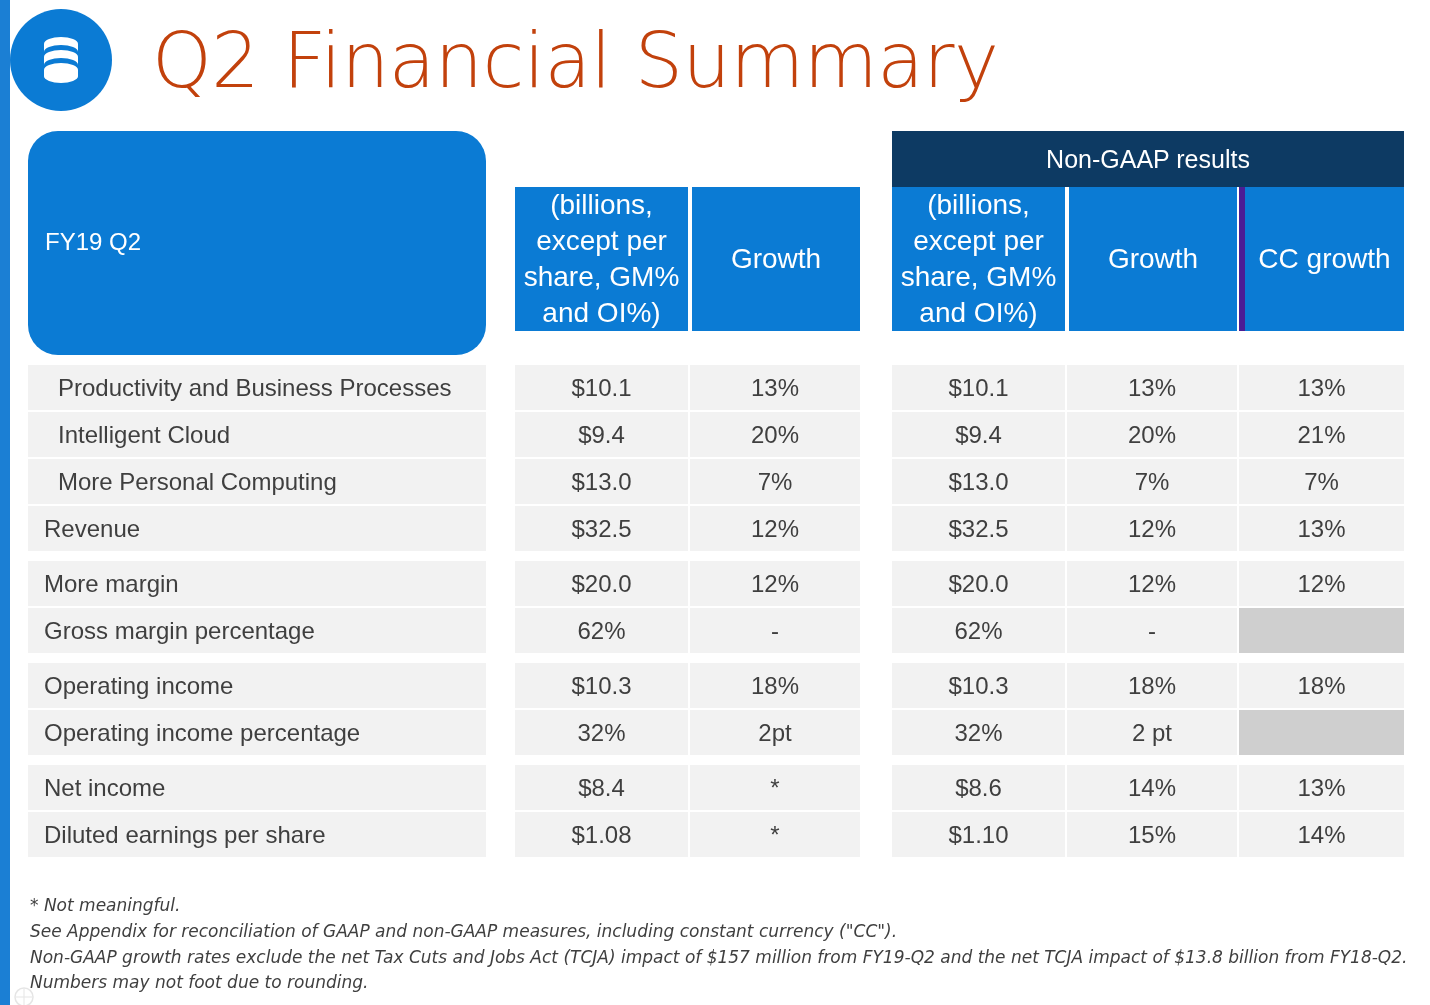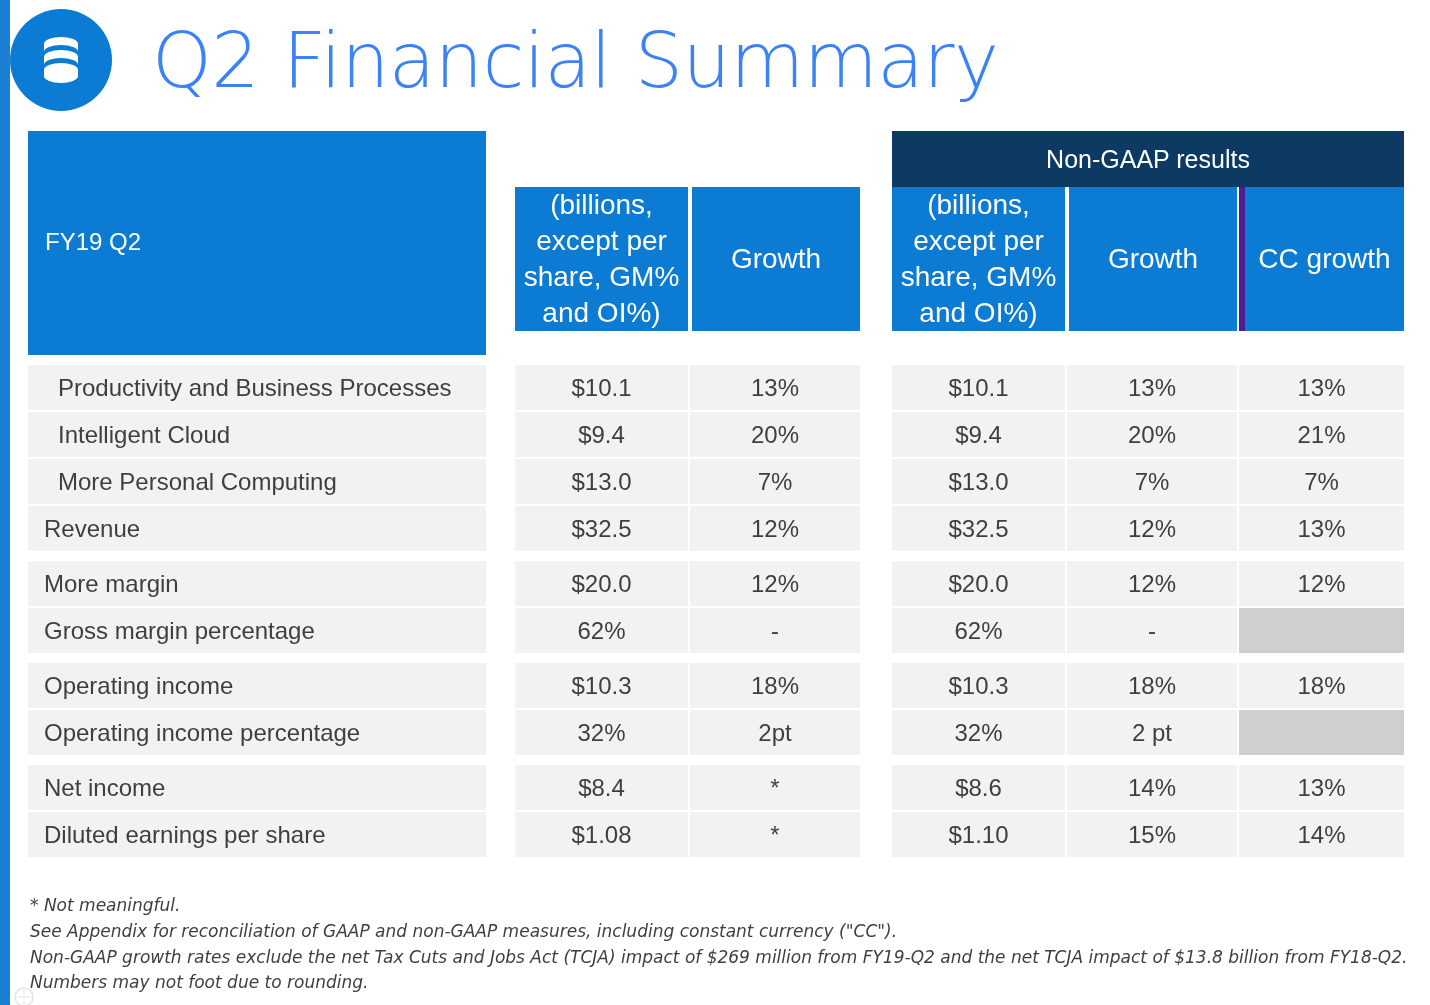--- a/index.html
+++ b/index.html
@@ -44,21 +44,21 @@
     display: flex;
     align-items: center;
     justify-content: center;
     flex: none;
   }
   .logo-circle svg { display: block; }
   .title-text {
     margin-left: 40px;
     font-size: 76px;
     font-weight: 300;
-    color: #3b82f6;
+    color: #c2410c;
     letter-spacing: -0.5px;
     white-space: nowrap;
     font-family: "DejaVu Sans", sans-serif;
   }
   
   .tbl {
     position: absolute;
     left: 28px;
     top: 131px;
     width: 1376px;
@@ -70,20 +70,21 @@
   .hdr-label {
     position: absolute;
     left: 0; top: 0;
     width: 458px;
     height: 224px;
     background: #0b7bd4;
     color: #ffffff;
     font-size: 24px;
     box-sizing: border-box;
     padding: 97px 0 0 17px;
+    border-radius: 30px;
   }
   .grp {
     position: absolute;
     top: 0;
     height: 56px;
     background: #0d3a63;
     color: #ffffff;
     font-size: 25px;
     display: flex;
     align-items: center;
@@ -291,21 +292,21 @@
         <div class="cell c4">15%</div>
         <div class="cell c5">14%</div>
       </div>
     </div>
 
   </div>
 
   <div class="notes">
     <div>* Not meaningful.</div>
     <div>See Appendix for reconciliation of GAAP and non-GAAP measures, including constant currency ("CC").</div>
-    <div>Non-GAAP growth rates exclude the net Tax Cuts and Jobs Act (TCJA) impact of $269 million from FY19-Q2 and the net TCJA impact of $13.8 billion from FY18-Q2.</div>
+    <div>Non-GAAP growth rates exclude the net Tax Cuts and Jobs Act (TCJA) impact of $157 million from FY19-Q2 and the net TCJA impact of $13.8 billion from FY18-Q2.</div>
     <div>Numbers may not foot due to rounding.</div>
   </div>
 
   <svg class="corner-mark" viewBox="0 0 40 24">
     <circle cx="12" cy="12" r="9" fill="none" stroke="#9a9a9a" stroke-width="1.5"></circle>
     <path d="M12 4 L12 20 M4 12 L20 12" stroke="#9a9a9a" stroke-width="1"></path>
   </svg>
 
 </div>
 

